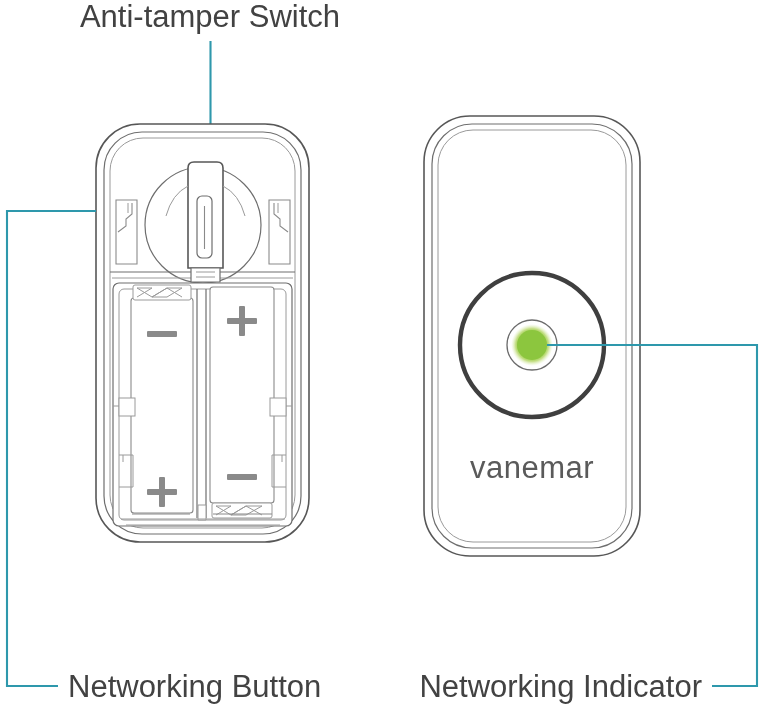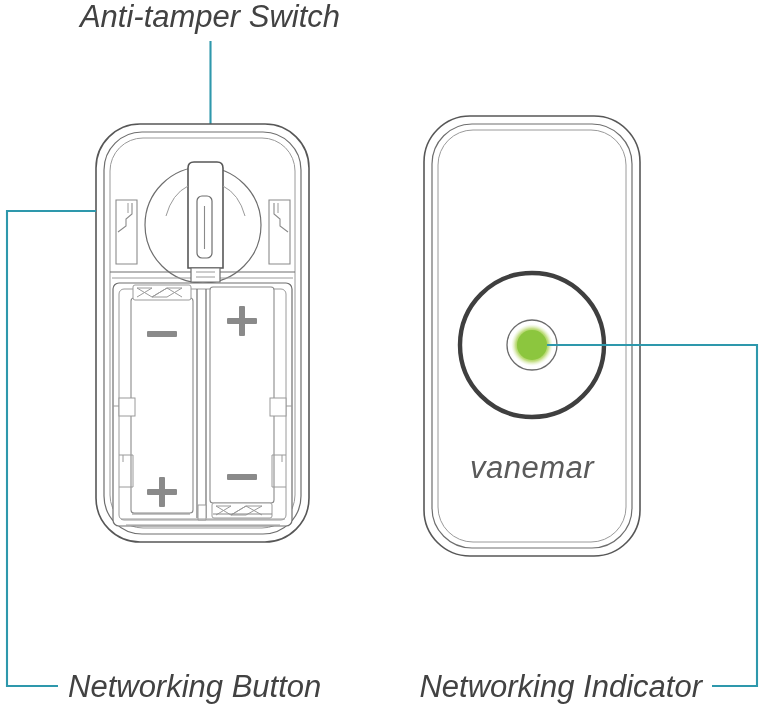--- a/index.html
+++ b/index.html
@@ -13,21 +13,20 @@
     position: relative;
     overflow: hidden;
     font-family: "Liberation Sans", sans-serif;
   }
   #diagram-root {
     position: absolute;
     left: 0;
     top: 0;
     width: 763px;
     height: 706px;
-    font-style: italic;
   }
   svg.stage {
     display: block;
     width: 763px;
     height: 706px;
   }
   .lbl {
     fill: #424242;
     font-family: "Liberation Sans", sans-serif;
     font-weight: 400;

